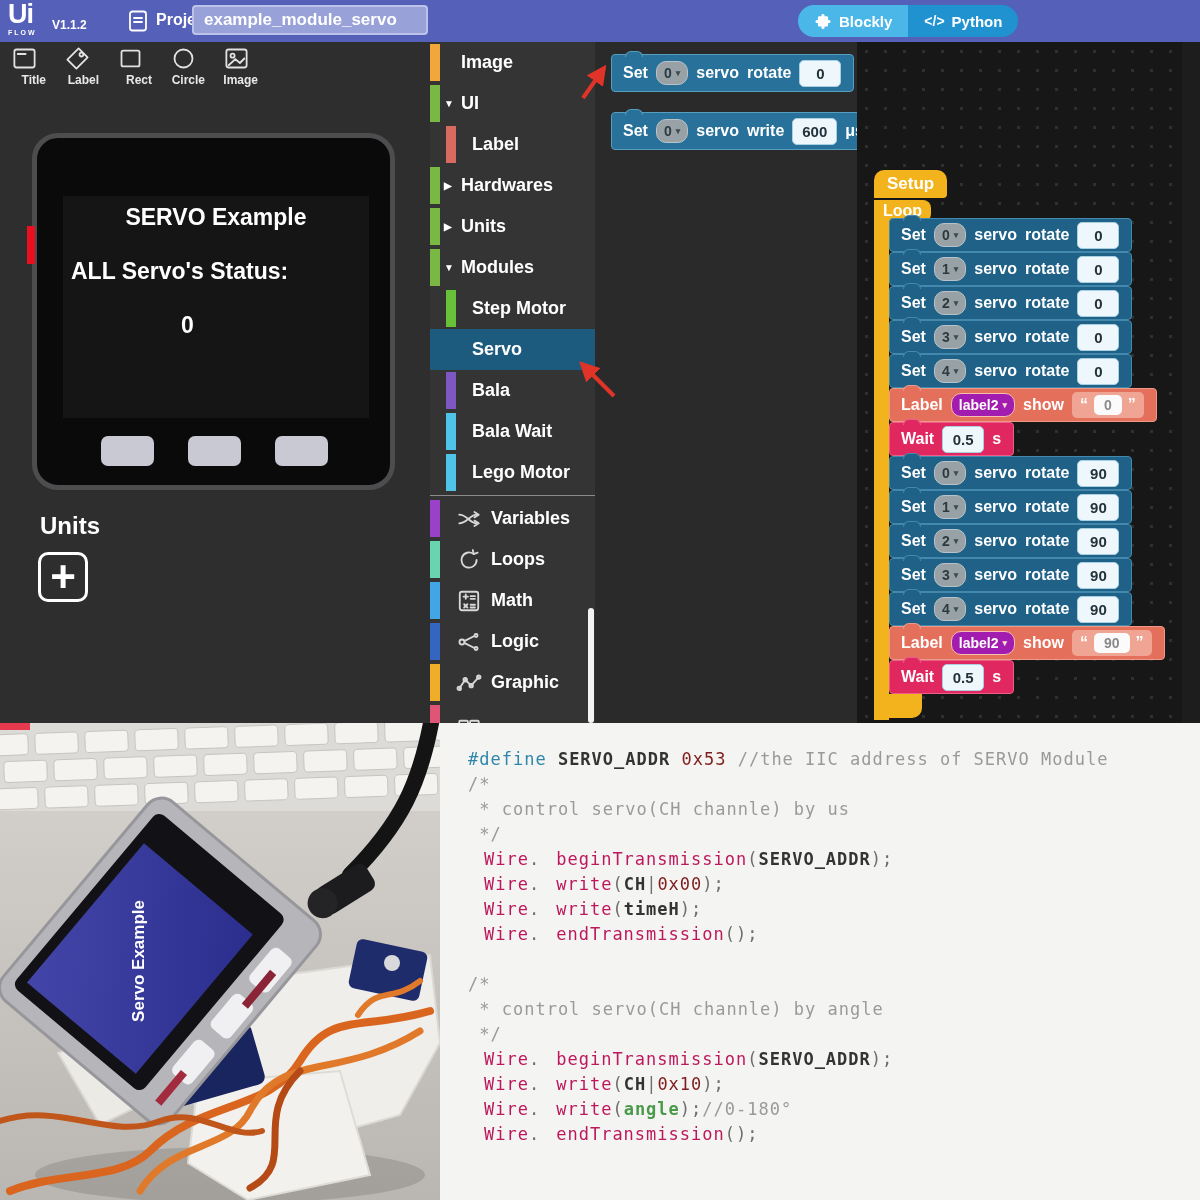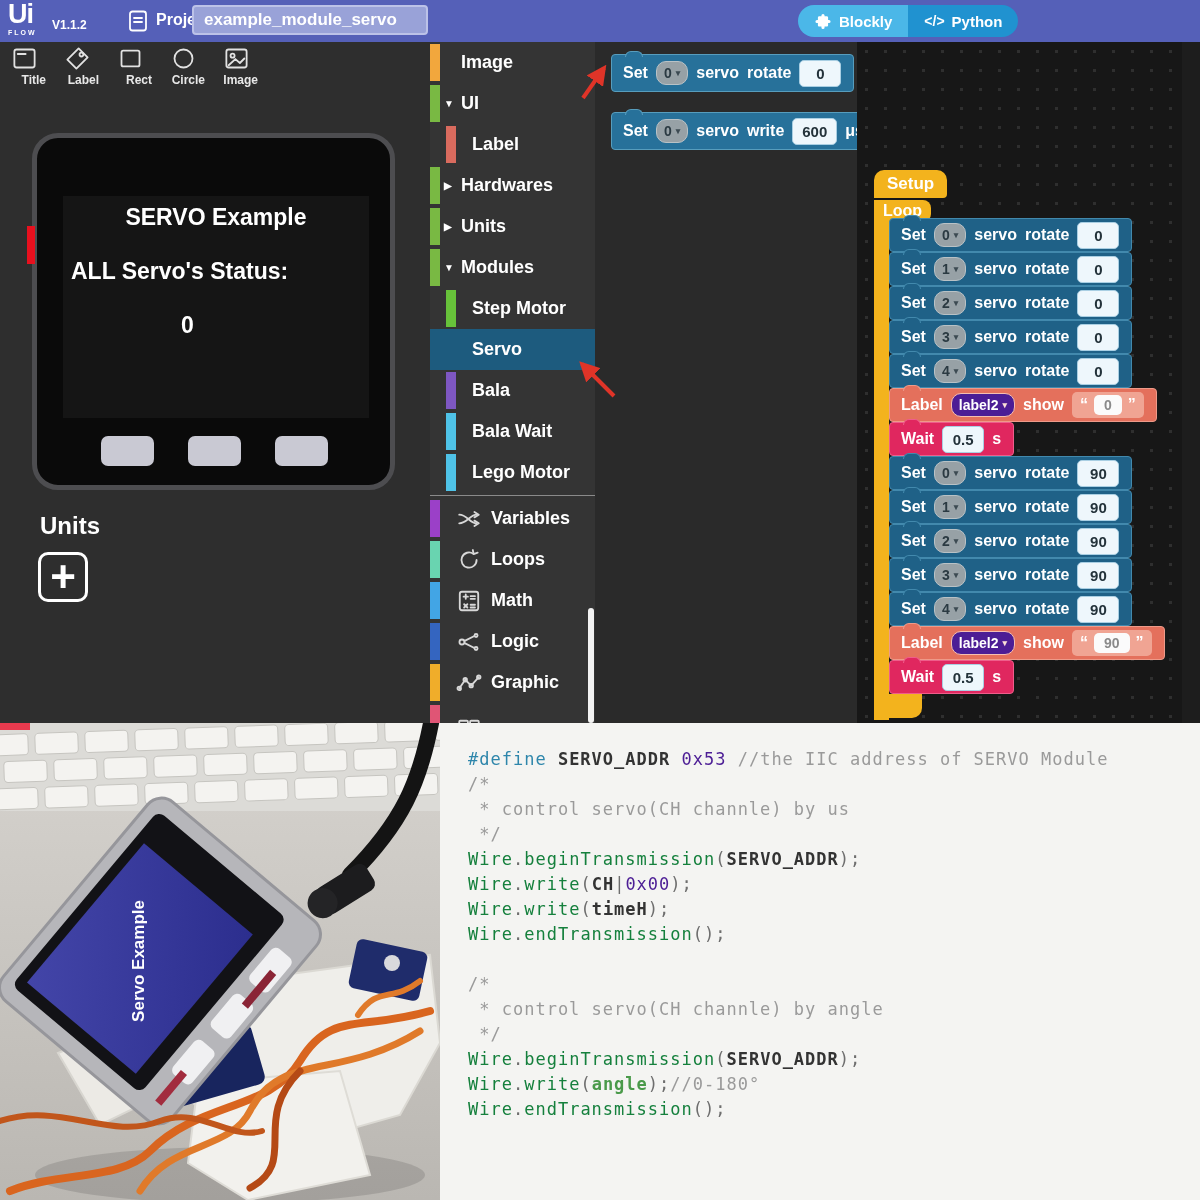--- a/index.html
+++ b/index.html
@@ -80,21 +80,21 @@
       border:1px solid;border-color:inherit;border-bottom:none;border-radius:7px 7px 0 0;}
   .blk.servo{background:#1f6187;border-color:#4289ad;justify-content:center;}
   .fblocks .blk{height:38px;}
   .fblocks .blk.servo{background:#27719a;border-color:#579dbd;}
   .blk.label{background:#e4705c;border-color:#ee9a89;}
   .blk.wait{background:#e0275f;border-color:#ef5d8b;}
   .bw{white-space:nowrap;}
   .dd{background:#97a1a6;border:1px solid #b9c2c6;color:#2b3a42;border-radius:10px;padding:0 7px;
       font-size:14px;display:inline-flex;align-items:center;gap:4px;height:22px;cursor:pointer;}
   .caret{font-size:9px;color:#3c4a52;}
-  .blk.label .dd{background:#4c1d95;border-color:#f5beb1;color:#fff;}
+  .blk.label .dd{background:#a21caf;border-color:#f5beb1;color:#fff;}
   .blk.label .caret{color:#fbe0d8;}
   .slotwrap{background:#eef7fc;border:1px solid #a9cfe3;border-radius:5px;min-width:22px;height:25px;
       display:inline-flex;align-items:center;justify-content:center;color:#23323a;font-size:15px;padding:0 9px;cursor:text;}
   .qwrap{background:#f0a493;border-radius:5px;height:26px;display:inline-flex;align-items:center;gap:6px;padding:0 8px;color:#fff;cursor:text;}
   .qwrap .inner{background:#fbfbfb;color:#8a8a8a;border-radius:5px;padding:0 10px;height:20px;
       display:inline-flex;align-items:center;font-size:14px;font-weight:bold;}
   .quote{font-size:16px;}
 
   
   .arrows{position:absolute;left:0;top:0;pointer-events:none;}
@@ -103,23 +103,23 @@
   .photo{position:absolute;left:0;top:723px;width:440px;height:477px;background:#cfccc7;overflow:hidden;}
   .photo svg{display:block;}
 
   
   .code{position:absolute;left:440px;top:723px;width:760px;height:477px;background:#f4f4f2;
       font-family:"DejaVu Sans Mono",monospace;font-size:17px;letter-spacing:1px;
       padding:26px 0 0 28px;box-sizing:border-box;}
   .cline{height:25px;white-space:pre;}
   .tok-kw{color:#2e86ab;}
   .tok-id{color:#333;font-weight:bold;}
-  .tok-num{color:#4c1d95;}
+  .tok-num{color:#7f1d1d;}
   .tok-cm{color:#9a9a9a;}
-  .tok-fn{color:#15803d;}
+  .tok-fn{color:#be185d;margin-left:16px;}
   .tok-pl{color:#6e6e6e;}
   .tok-grn{color:#4a9a4a;font-weight:bold;}
 </style>
 </head>
 <body>
 
 <div class="page">
 
   <div class="topbar">
     <div class="logo">
@@ -548,18 +548,19 @@
         <div class="cline"><span class="tok-cm"> */</span></div>
         <div class="cline"><span class="tok-fn">Wire</span><span class="tok-pl">.</span><span class="tok-fn">beginTransmission</span><span class="tok-pl">(</span><span class="tok-id">SERVO_ADDR</span><span class="tok-pl">);</span></div>
         <div class="cline"><span class="tok-fn">Wire</span><span class="tok-pl">.</span><span class="tok-fn">write</span><span class="tok-pl">(</span><span class="tok-id">CH</span><span class="tok-pl">|</span><span class="tok-num">0x00</span><span class="tok-pl">);</span></div>
         <div class="cline"><span class="tok-fn">Wire</span><span class="tok-pl">.</span><span class="tok-fn">write</span><span class="tok-pl">(</span><span class="tok-id">timeH</span><span class="tok-pl">);</span></div>
         <div class="cline"><span class="tok-fn">Wire</span><span class="tok-pl">.</span><span class="tok-fn">endTransmission</span><span class="tok-pl">();</span></div>
         <div class="cline">&nbsp;</div>
         <div class="cline"><span class="tok-cm">/*</span></div>
         <div class="cline"><span class="tok-cm"> * control servo(CH channle) by angle</span></div>
         <div class="cline"><span class="tok-cm"> */</span></div>
         <div class="cline"><span class="tok-fn">Wire</span><span class="tok-pl">.</span><span class="tok-fn">beginTransmission</span><span class="tok-pl">(</span><span class="tok-id">SERVO_ADDR</span><span class="tok-pl">);</span></div>
+        <div class="cline"><span class="tok-fn">Wire</span><span class="tok-pl">.</span><span class="tok-fn">write</span><span class="tok-pl">(</span><span class="tok-id">CH</span><span class="tok-pl">|</span><span class="tok-num">0x10</span><span class="tok-pl">);</span></div>
         <div class="cline"><span class="tok-fn">Wire</span><span class="tok-pl">.</span><span class="tok-fn">write</span><span class="tok-pl">(</span><span class="tok-grn">angle</span><span class="tok-pl">);</span><span class="tok-cm">//0-180°</span></div>
         <div class="cline"><span class="tok-fn">Wire</span><span class="tok-pl">.</span><span class="tok-fn">endTransmission</span><span class="tok-pl">();</span></div>
       </div>
   </div>
 
 </div>
 
 </body></html>

